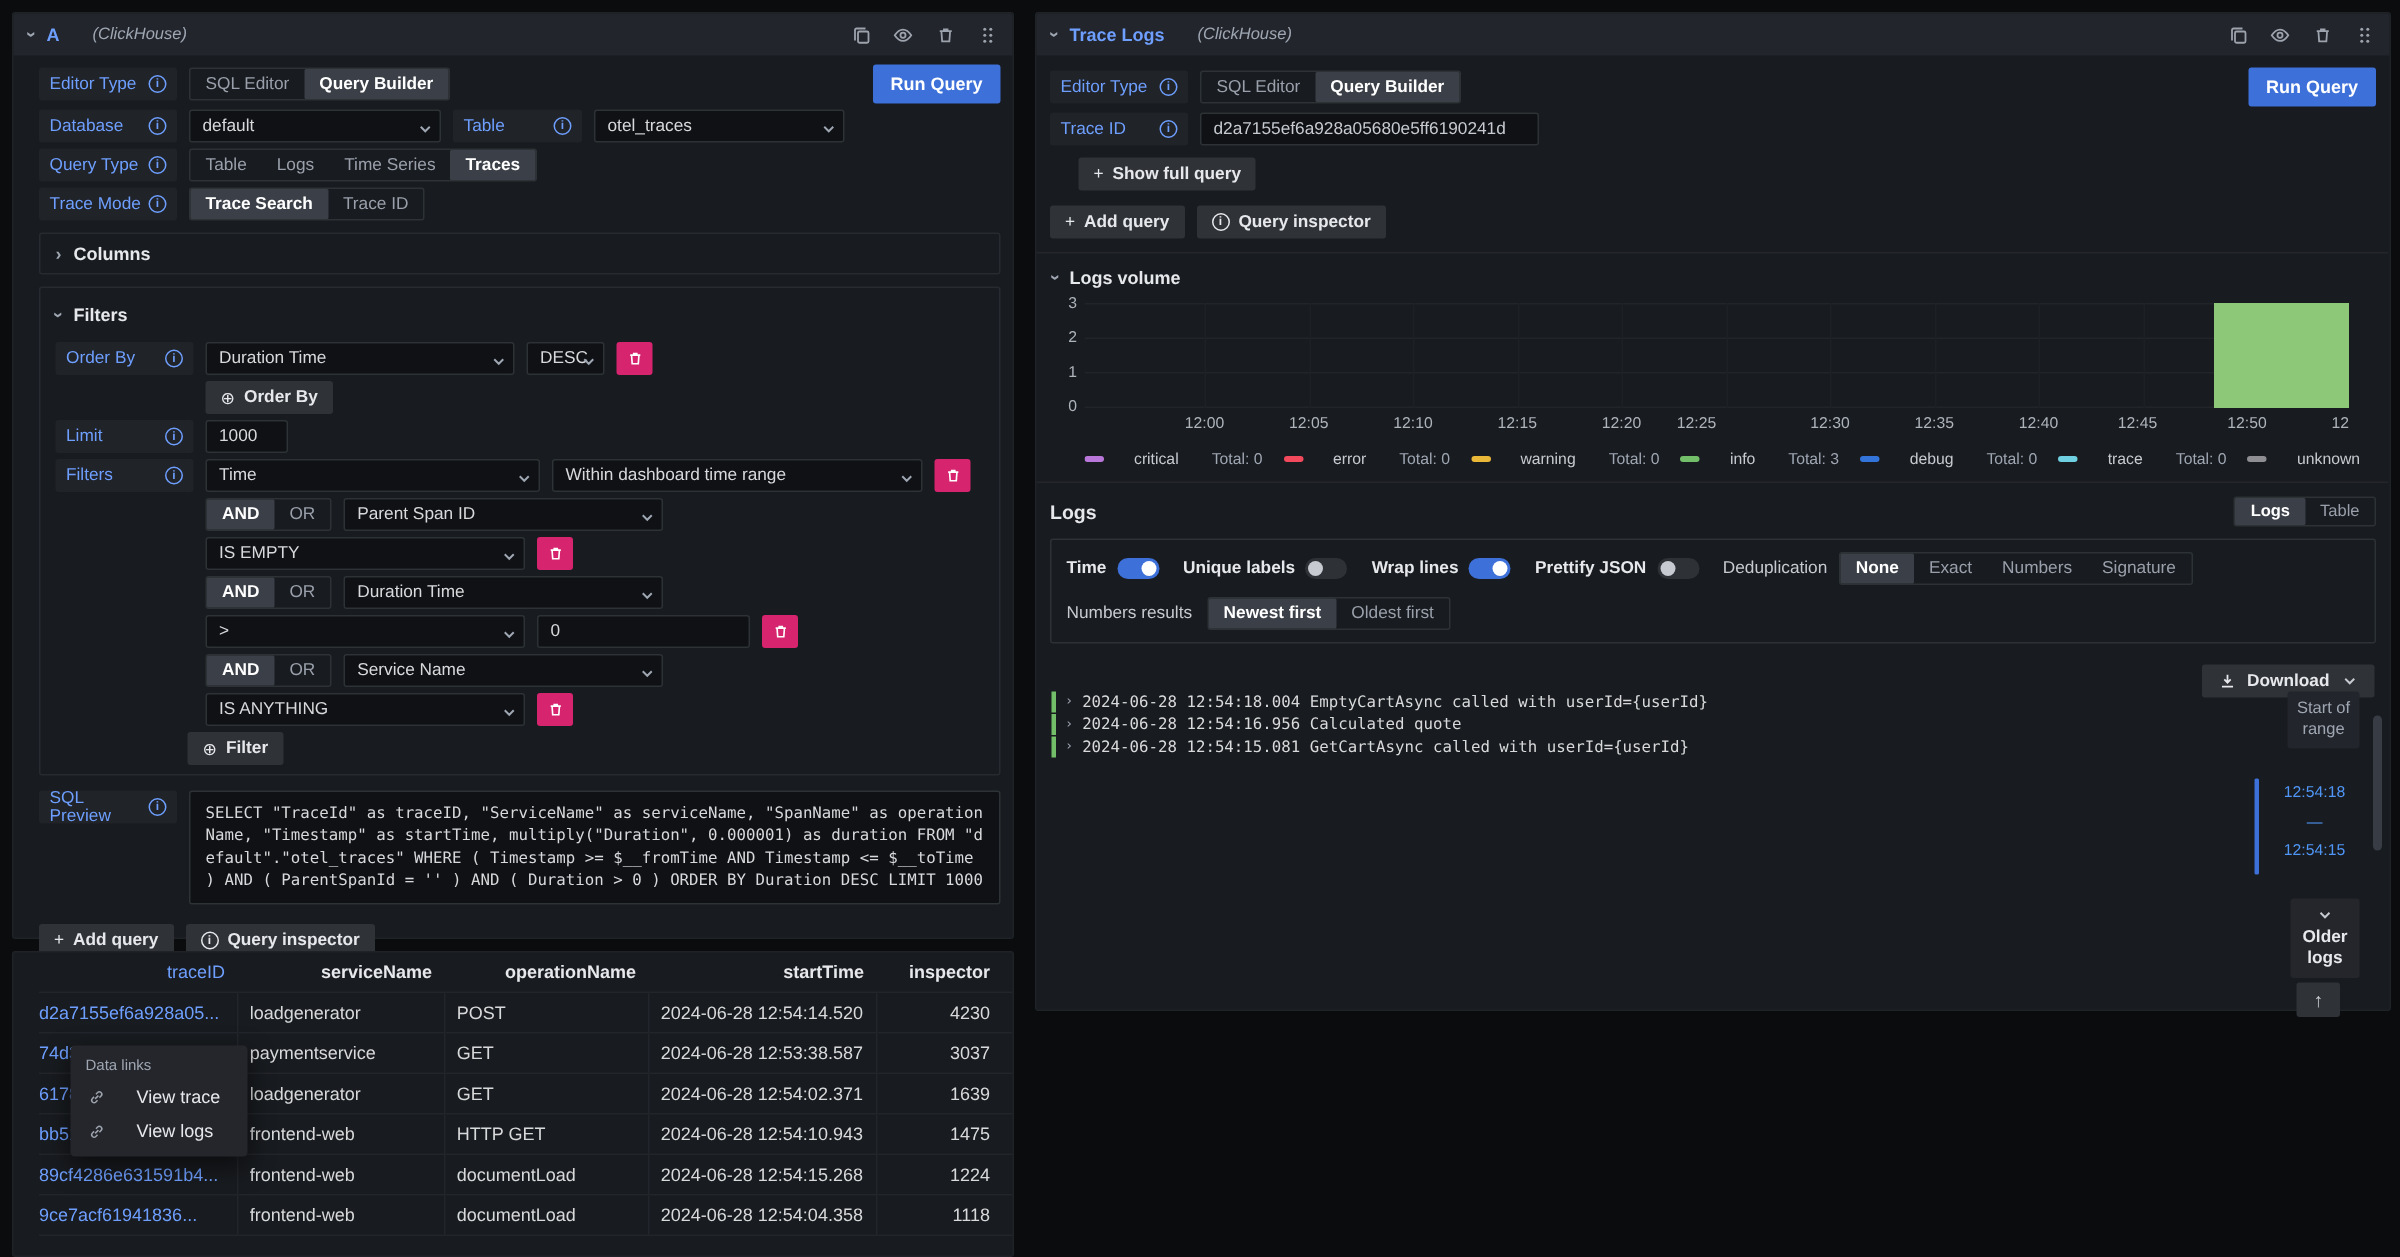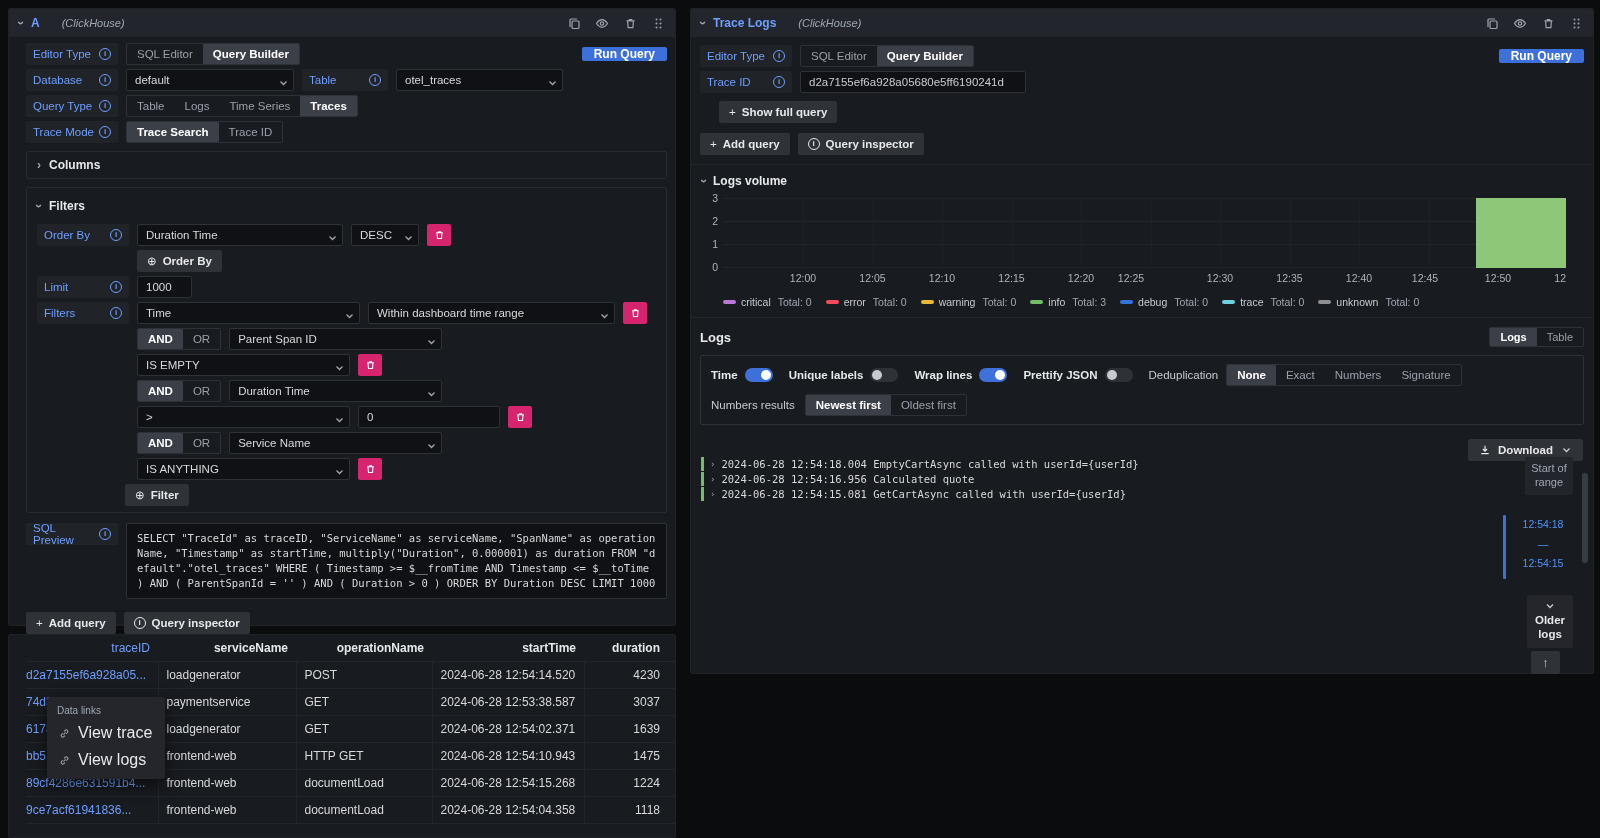--- a/index.html
+++ b/index.html
@@ -29,21 +29,21 @@
   .seg span{display:flex;align-items:center;padding:0 10px;font-size:11.5px;color:#9aa0ab;font-weight:500;cursor:pointer;white-space:nowrap;}
   .seg span.on{background:#3b3f47;color:#fff;font-weight:700;border-radius:1px;}
   .sel{position:relative;display:inline-flex;align-items:center;box-sizing:border-box;height:22px;
     background:#0f1115;border:1px solid #2c3235;border-radius:2px;padding:0 20px 0 8px;
     font-size:11.5px;color:#d8d9da;cursor:pointer;white-space:nowrap;overflow:hidden;}
   .sel .dd{position:absolute;right:5px;top:7px;}
   .tin{display:inline-flex;align-items:center;box-sizing:border-box;height:22px;background:#0f1115;
     border:1px solid #2c3235;border-radius:2px;padding:0 8px;font-size:11.5px;color:#d8d9da;}
   .btn2{display:inline-flex;align-items:center;gap:6px;height:22px;background:#2f3237;border-radius:2px;
     padding:0 10px;font-size:11.5px;font-weight:700;color:#e6e8eb;cursor:pointer;white-space:nowrap;}
-  .btn-pri{display:inline-flex;align-items:center;height:14px;background:#3d71d9;border-radius:2px;
+  .btn-pri{display:inline-flex;align-items:center;height:26px;background:#3d71d9;border-radius:2px;
     padding:0 12px;font-size:12px;font-weight:700;color:#fff;cursor:pointer;}
   .trash-btn{width:24px;min-width:24px;height:22px;background:#d6246e;border-radius:2px;display:flex;
     align-items:center;justify-content:center;color:#fff;cursor:pointer;}
   .box{border:1px solid #272b31;border-radius:2px;margin-top:8px;padding:0 10px;}
   .box.open{padding:8px 10px 6px;}
   .sect-head{display:flex;align-items:center;gap:8px;height:26px;color:#e6e8eb;font-size:12px;font-weight:700;cursor:pointer;}
   .indent{margin-left:100px;}
   .sqlrow{display:flex;align-items:flex-start;gap:8px;margin-top:10px;}
   .sqlbox{flex:1;background:#0f1115;border:1px solid #2c3235;border-radius:2px;padding:7px 10px;
     font-family:"DejaVu Sans Mono",monospace;font-size:10.5px;line-height:15px;color:#d8d9da;
@@ -58,35 +58,35 @@
   table.res td:last-child{border-right:none;}
   table.res .c-trace{width:124px;color:#6e9fff;font-weight:500;cursor:pointer;}
   table.res .c-svc{width:122px;padding-left:8px;}
   table.res .c-op{width:120px;padding-left:8px;}
   table.res .c-start{width:136px;padding-left:8px;}
   table.res .c-dur{text-align:right;padding-right:16px;}
   table.res th.c-svc,table.res th.c-op,table.res th.c-start{padding-left:8px;}
   .popup{position:absolute;left:38px;top:62px;width:98px;background:#24262c;border-radius:3px;z-index:5;
     box-shadow:0 6px 16px rgba(0,0,0,.55);padding:8px 10px 10px;}
   .popup .pt{color:#9fa7b3;font-size:10px;margin-bottom:8px;}
-  .popup .pi{display:flex;align-items:center;gap:7px;color:#e6e8eb;font-size:16px;font-weight:500;margin-bottom:9px;cursor:pointer;}
+  .popup .pi{display:flex;align-items:center;gap:20px;color:#e6e8eb;font-size:12px;font-weight:500;margin-bottom:9px;cursor:pointer;}
   .popup .pi:last-child{margin-bottom:0;}
   
   .hr{border-top:1px solid #24262c;margin:9px -8px 9px -9px;}
   .lv-head{display:flex;align-items:center;gap:7px;color:#e6e8eb;font-size:12px;font-weight:700;margin:2px 0 8px 2px;cursor:pointer;}
   .chart{position:relative;height:96px;margin:6px 8px 0 2px;}
   .plot{position:absolute;left:21px;right:10px;top:2px;bottom:24px;overflow:hidden;}
   .gl{position:absolute;left:0;right:0;height:1px;background:#212428;}
   .vgl{position:absolute;top:0;bottom:0;width:1px;background:#1d2025;}
   .ylab{position:absolute;left:0;width:16px;text-align:right;color:#aeb4bc;font-size:10.5px;transform:translateY(-6px);}
   .xlabs{position:absolute;left:21px;right:10px;bottom:6px;height:14px;overflow:hidden;}
   .xlabs span{position:absolute;transform:translateX(-50%);color:#aeb4bc;font-size:10.5px;white-space:nowrap;}
   .bar{position:absolute;right:0;top:0;bottom:0;width:90px;background:#8dc878;}
   .legend{display:flex;flex-wrap:nowrap;gap:14px;margin:4px 0 2px 23px;align-items:center;overflow:hidden;}
-  .legend .li{display:flex;align-items:center;gap:5px;font-size:10.5px;color:#c7cbd1;cursor:pointer;white-space:nowrap;}
+  .legend .li{display:flex;align-items:center;gap:20px;font-size:10.5px;color:#c7cbd1;cursor:pointer;white-space:nowrap;}
   .legend .dash{width:13px;height:4px;border-radius:2px;display:inline-block;}
   .legend .tot{color:#9fa7b3;margin-left:2px;}
   .logs-head{display:flex;align-items:center;margin-top:2px;}
   .logs-title{color:#e6e8eb;font-size:13px;font-weight:700;}
   .optbox{border:1px solid #2c3235;border-radius:2px;margin-top:8px;padding:8px 10px;}
   .optrow{display:flex;align-items:center;gap:16px;}
   .optrow + .optrow{margin-top:8px;}
   .opt{display:flex;align-items:center;gap:7px;color:#e6e8eb;font-size:11.5px;font-weight:700;}
   .toggle{width:28px;height:14px;border-radius:8px;background:#2e3136;position:relative;cursor:pointer;}
   .toggle::after{content:"";position:absolute;top:2px;left:2px;width:10px;height:10px;border-radius:50%;background:#c7cbd1;}
@@ -224,21 +224,21 @@
           <span class="chip">
               <span>Order By</span>
               <span class="info">i</span>
             </span>
           <span class="sel" style="width:206px">
               <span>Duration Time</span>
               <span class="dd"><svg width="9" height="8" viewBox="0 0 9 8" fill="none" stroke="#9fa7b3" stroke-width="1.3">
                   <path d="M1.5 2.5l3 3 3-3"></path>
                 </svg></span>
             </span>
-          <span class="sel" style="width:68px">
+          <span class="sel" style="width:52px">
               <span>DESC</span>
               <span class="dd"><svg width="9" height="8" viewBox="0 0 9 8" fill="none" stroke="#9fa7b3" stroke-width="1.3">
                   <path d="M1.5 2.5l3 3 3-3"></path>
                 </svg></span>
             </span>
           <span class="trash-btn">
               <svg width="11" height="12" viewBox="0 0 13 13" fill="none" stroke="#fff" stroke-width="1.3">
                 <path d="M2.5 3.8h8M5.3 3.8V2.6h2.4v1.2M3.6 3.8l.5 6.8h4.8l.5-6.8"></path>
               </svg>
             </span>
@@ -388,21 +388,21 @@
   </div>
 
   <div class="panel" id="panel-table">
     <table class="res">
       <thead>
         <tr>
           <th class="c-trace">traceID</th>
           <th class="c-svc">serviceName</th>
           <th class="c-op">operationName</th>
           <th class="c-start">startTime</th>
-          <th class="c-dur">duration</th>
+          <th class="c-dur">inspector</th>
         </tr>
       </thead>
       <tbody>
           <tr>
             <td class="c-trace">d2a7155ef6a928a05...</td>
             <td class="c-svc">loadgenerator</td>
             <td class="c-op">POST</td>
             <td class="c-start">2024-06-28 12:54:14.520</td>
             <td class="c-dur">4230</td>
           </tr>

